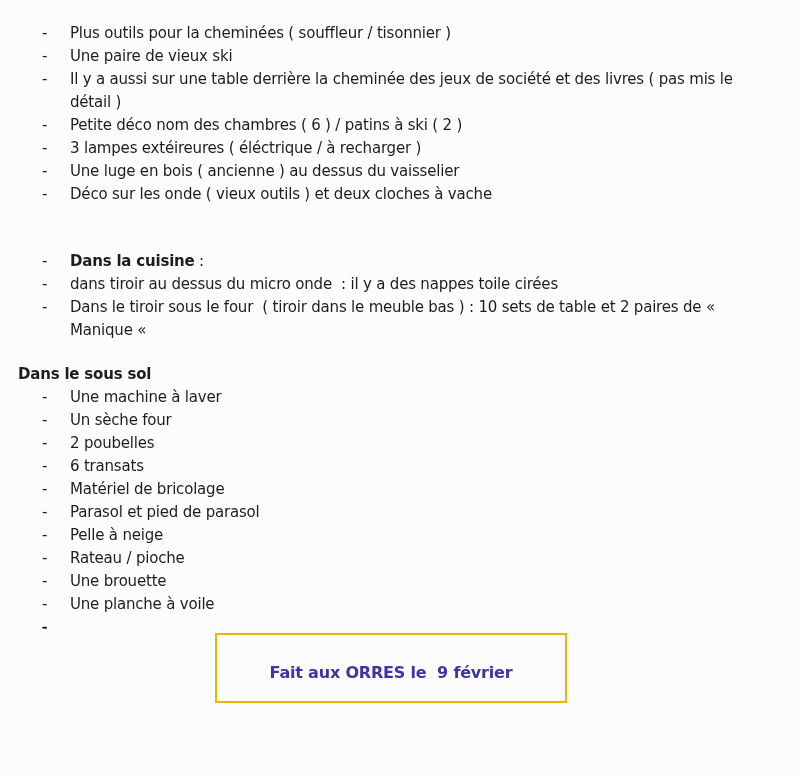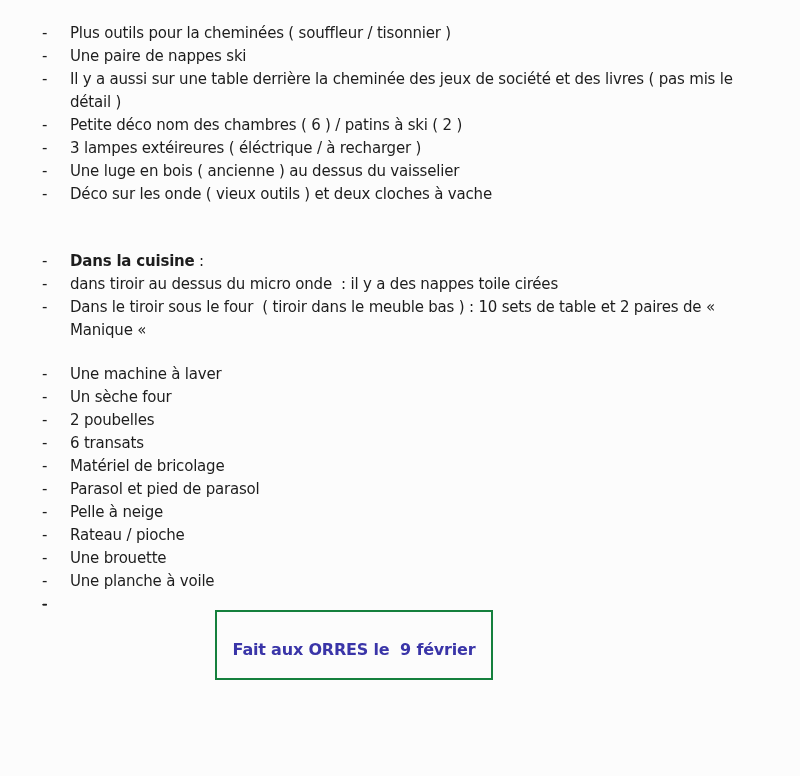--- a/index.html
+++ b/index.html
@@ -28,23 +28,23 @@
   .bold { font-weight: bold; margin-top: 44px; }
   .section-kitchen { margin-top: 44px; }
   .section-basement { margin-top: 21px; }
   .basement-heading {
     font-weight: bold;
     white-space: pre-wrap;
   }
   .footer-wrap { margin-top: 17px; }
   .signature-box {
     margin-left: 197px;
-    width: 278px;
+    width: 352px;
     height: 70px;
-    border: 2px solid #15803d;
+    border: 2px solid #eab308;
     background: #fcfcfc;
     padding-top: 26px;
     text-align: center;
   }
   .signature-text {
     color: #3a35a8;
     font-weight: bold;
     white-space: pre-wrap;
     font-size: 16px;
   }
@@ -54,21 +54,21 @@
 
 <div class="doc">
 
   <div>
     <div class="row">
       <span class="dash">-</span>
       <span class="txt">Plus outils pour la cheminées ( souffleur / tisonnier )</span>
     </div>
     <div class="row">
       <span class="dash">-</span>
-      <span class="txt">Une paire de nappes ski</span>
+      <span class="txt">Une paire de vieux ski</span>
     </div>
     <div class="row">
       <span class="dash">-</span>
       <span class="txt">Il y a aussi sur une table derrière la cheminée des jeux de société et des livres ( pas mis le détail )</span>
     </div>
     <div class="row">
       <span class="dash">-</span>
       <span class="txt">Petite déco nom des chambres ( 6 ) / patins à ski ( 2 )</span>
     </div>
     <div class="row">
@@ -94,20 +94,21 @@
       <span class="dash">-</span>
       <span class="txt">dans tiroir au dessus du micro onde  : il y a des nappes toile cirées</span>
     </div>
     <div class="row">
       <span class="dash">-</span>
       <span class="txt">Dans le tiroir sous le four  ( tiroir dans le meuble bas ) : 10 sets de table et 2 paires de « Manique «</span>
     </div>
   </div>
 
   <div class="section-basement">
+    <div class="basement-heading">Dans le sous sol</div>
     <div class="row">
       <span class="dash">-</span>
       <span class="txt">Une machine à laver</span>
     </div>
     <div class="row">
       <span class="dash">-</span>
       <span class="txt">Un sèche four</span>
     </div>
     <div class="row">
       <span class="dash">-</span>

